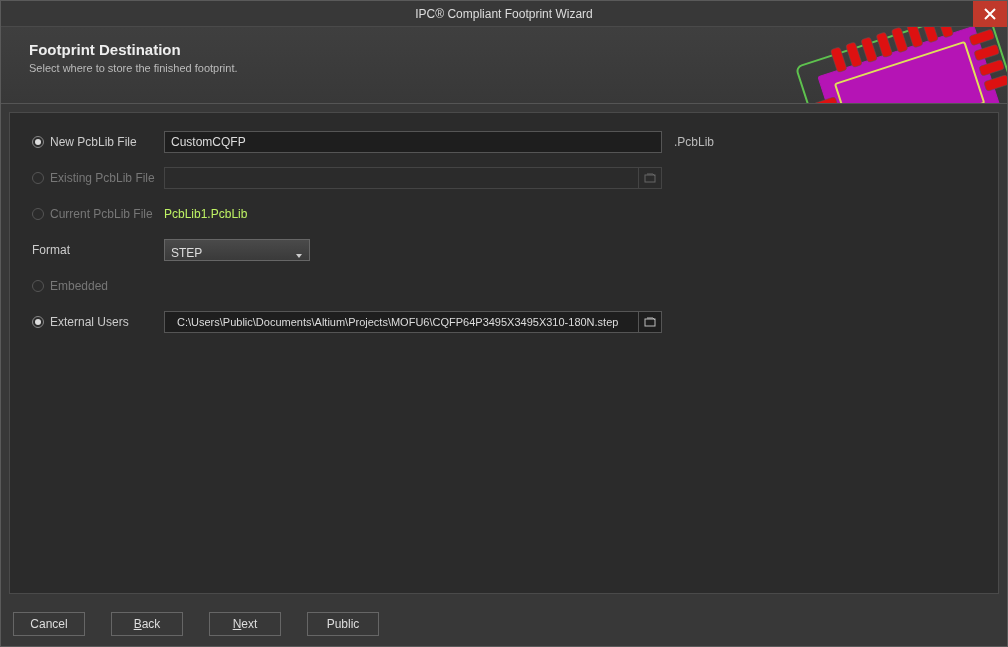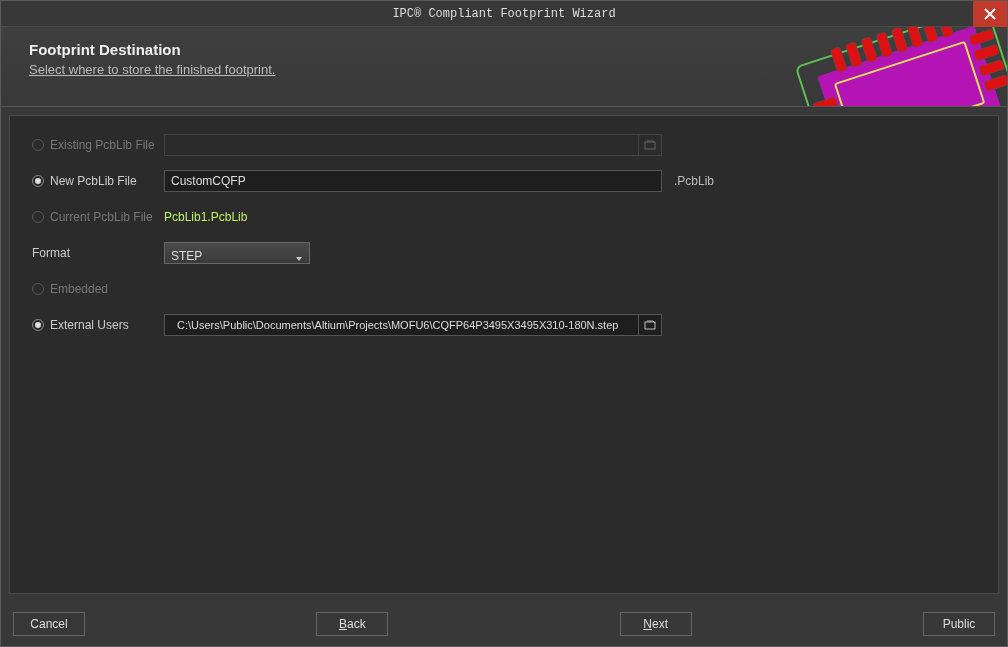--- a/index.html
+++ b/index.html
@@ -1,24 +1,24 @@
 <!DOCTYPE html>
 <html><head>
 <meta charset="utf-8">
 <style>
 * { box-sizing: border-box; margin: 0; padding: 0; }
 body { background: #383838; font-family: "Segoe UI", Tahoma, sans-serif; font-size: 12px; color: #ccc; overflow: hidden; }
 .window { width: 1008px; height: 647px; background: #383838; border: 1px solid #5a5a5a; position: relative; display: flex; flex-direction: column; }
-.titlebar { height: 26px; background: #383838; display: flex; align-items: center; justify-content: center; position: relative; border-bottom: 1px solid #4a4a4a; font-family: Liberation Mono, monospace; }
+.titlebar { height: 26px; background: #383838; display: flex; align-items: center; justify-content: center; position: relative; border-bottom: 1px solid #4a4a4a; }
 .titlebar .title { color: #ddd; font-size: 12px; }
 .titlebar .close { position: absolute; right: 0; top: 0; width: 34px; height: 26px; background: #c0392b; display: flex; align-items: center; justify-content: center; cursor: pointer; }
 .titlebar .close svg { width: 12px; height: 12px; }
 .header-area { position: relative; padding: 14px 28px 29px 28px; background: linear-gradient(to bottom, #3f3f3f, #383838); border-bottom: 1px solid #555; overflow: hidden; }
 .header-area h1 { font-size: 15px; font-weight: 600; color: #eee; margin-bottom: 4px; }
-.header-area .sub { font-size: 13px; color: #bbb; text-decoration: underline; }
+.header-area .sub { font-size: 11px; color: #bbb; }
 .header-graphic { position: absolute; right: -20px; top: -20px; width: 260px; height: 160px; pointer-events: none; }
 .content { flex: 1; background: #2b2b2b; margin: 8px; border: 1px solid #4a4a4a; padding: 18px 22px; position: relative; }
 .row { display: flex; align-items: center; margin-bottom: 14px; min-height: 22px; }
 .row .labelcol { width: 132px; display: flex; align-items: center; gap: 6px; }
 .row .fieldcol { flex: 0 0 auto; display: flex; align-items: center; gap: 6px; }
 .radio { width: 12px; height: 12px; border: 1px solid #888; border-radius: 50%; background: #2b2b2b; display: inline-flex; align-items: center; justify-content: center; cursor: pointer; flex-shrink: 0; }
 .radio.disabled { border-color: #555; cursor: default; }
 .radio .dot { width: 6px; height: 6px; border-radius: 50%; background: #ddd; display: none; }
 .radio.selected .dot { display: block; }
 .check { width: 13px; height: 13px; border: 1px solid #888; background: #3a3a3a; display: inline-flex; align-items: center; justify-content: center; cursor: pointer; flex-shrink: 0; }
@@ -30,21 +30,21 @@
 input.textfield.disabled { background: #2b2b2b; color: #666; border-color: #444; }
 .suffix { color: #bbb; font-size: 12px; margin-left: 6px; }
 .static-val { color: #bef264; font-size: 12px; }
 .select { background: linear-gradient(to bottom, #4a4a4a, #3a3a3a); border: 1px solid #666; height: 22px; width: 146px; display: flex; align-items: flex-end; justify-content: space-between; padding: 0 6px; cursor: pointer; color: #ddd; font-size: 12px; }
 .select .chev { width: 8px; height: 8px; }
 .pathgroup { display: flex; align-items: center; width: 498px; }
 .pathfield { flex: 1; background: #1e1e1e; border: 1px solid #555; color: #ddd; font-size: 11px; padding: 3px 12px; height: 22px; border-right: none; }
 .browse { width: 24px; height: 22px; background: #1e1e1e; border: 1px solid #555; display: flex; align-items: center; justify-content: center; cursor: pointer; }
 .browse svg { width: 12px; height: 10px; }
 .browse.disabled { background: #2b2b2b; border-color: #444; cursor: default; }
-.footer { height: 44px; display: flex; align-items: center; justify-content: space-between; gap: 26px; padding: 0 12px; background: #383838; }
+.footer { height: 44px; display: flex; align-items: center; justify-content: flex-start; gap: 26px; padding: 0 12px; background: #383838; }
 .btn { min-width: 72px; height: 24px; background: #383838; border: 1px solid #666; color: #ddd; font-size: 12px; display: inline-flex; align-items: center; justify-content: center; cursor: pointer; padding: 0 14px; }
 .btn .ul { text-decoration: underline; }
 </style>
 </head>
 <body>
 
 <div class="window">
 
   <div class="titlebar">
     <span class="title">IPC® Compliant Footprint Wizard</span>
@@ -83,46 +83,46 @@
             <rect x="214" y="102" width="24" height="10" rx="3"></rect>
         </g>
       </g>
     </svg>
   </div>
 
   <div class="content">
 
     <div class="row">
       <div class="labelcol">
+        <span class="radio selected">
+            <span class="dot"></span>
+          </span>
+        <span class="label-txt">New PcbLib File</span>
+      </div>
+      <div class="fieldcol">
+        <input class="textfield" style="width: 498px;" value="CustomCQFP">
+        <span class="suffix">.PcbLib</span>
+      </div>
+    </div>
+
+    <div class="row">
+      <div class="labelcol">
         <span class="radio disabled"></span>
         <span class="label-txt label-disabled">Existing PcbLib File</span>
       </div>
       <div class="fieldcol">
         <div class="pathgroup" style="width:498px">
           <input class="textfield disabled" style="flex: 1 1 0%; border-right: none;" disabled="" value="">
           <div class="browse disabled">
             <svg viewBox="0 0 12 10">
                 <rect x="1" y="2" width="10" height="7" fill="none" stroke="#666"></rect>
                 <path d="M3 1 L9 1 L11 3" stroke="#666" fill="none"></path>
               </svg>
           </div>
         </div>
-      </div>
-    </div>
-
-    <div class="row">
-      <div class="labelcol">
-        <span class="radio selected">
-            <span class="dot"></span>
-          </span>
-        <span class="label-txt">New PcbLib File</span>
-      </div>
-      <div class="fieldcol">
-        <input class="textfield" style="width: 498px;" value="CustomCQFP">
-        <span class="suffix">.PcbLib</span>
       </div>
     </div>
 
     <div class="row">
       <div class="labelcol">
         <span class="radio disabled"></span>
         <span class="label-txt label-disabled">Current PcbLib File</span>
       </div>
       <div class="fieldcol">
         <span class="static-val label-disabled">PcbLib1.PcbLib</span>

